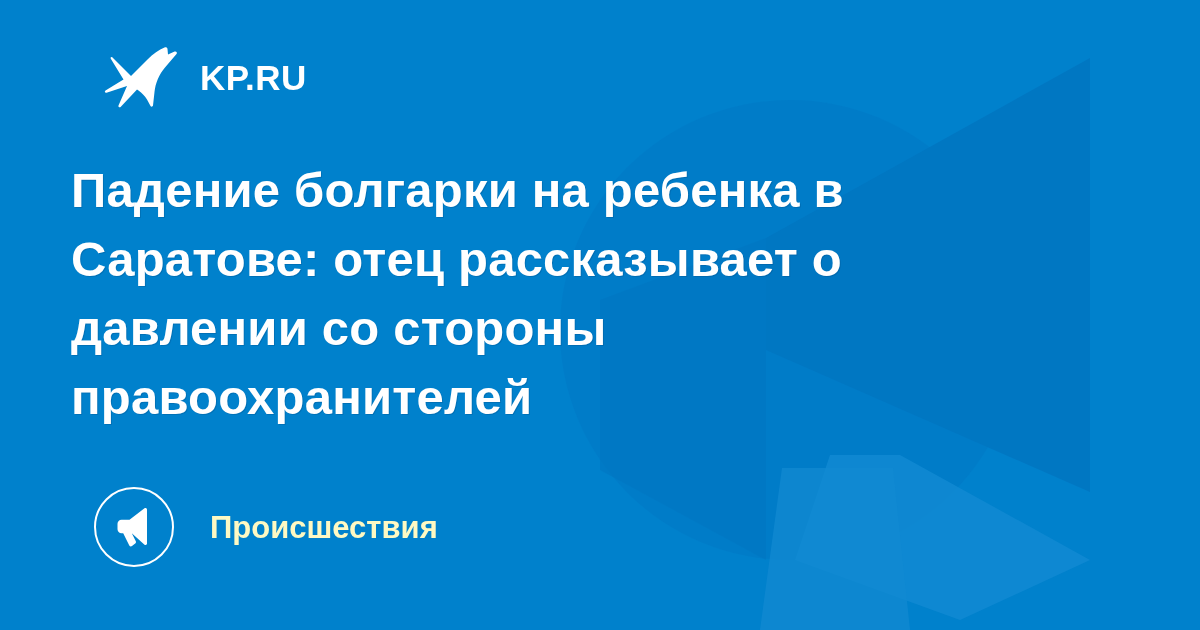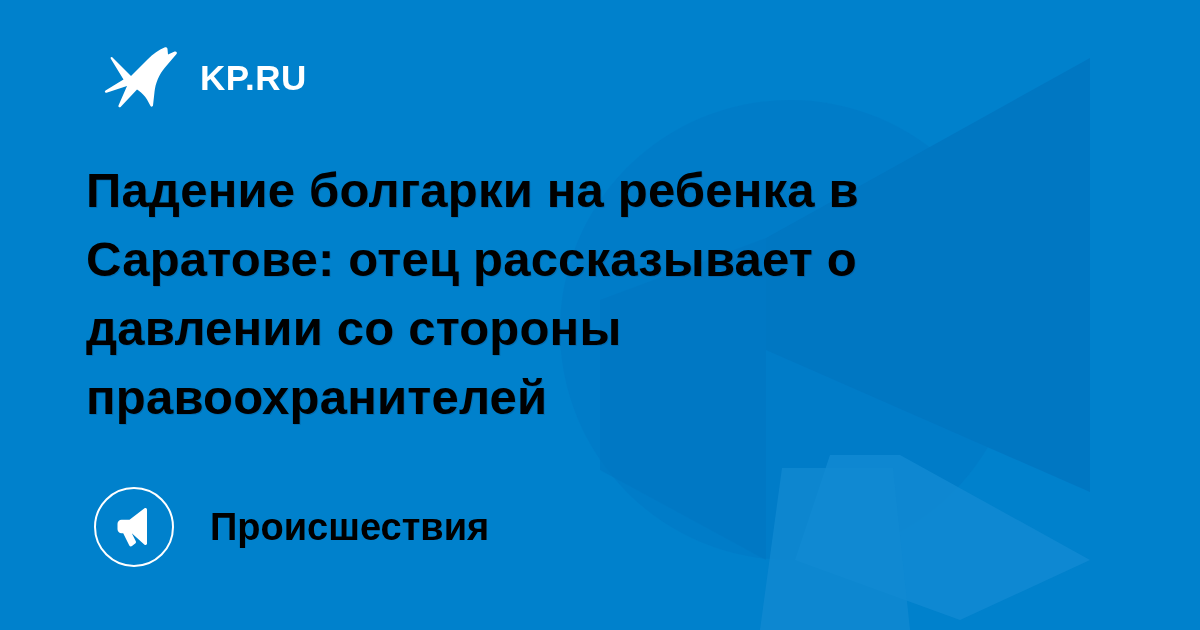--- a/index.html
+++ b/index.html
@@ -43,26 +43,26 @@
     font-size: 35px;
     font-weight: bold;
     letter-spacing: 0.5px;
     line-height: 1;
     white-space: nowrap;
   }
 
   
   #headline {
     position: absolute;
-    left: 86px;
+    left: 71px;
     top: 156px;
     width: 940px;
     margin: 0;
     padding: 0;
-    color: #000000;
+    color: #ffffff;
     font-size: 49px;
     font-weight: bold;
     line-height: 69px;
     letter-spacing: 0.2px;
     text-shadow: 1px 1px 0 rgba(0,60,110,0.22);
   }
 
   
   #rubric {
     position: absolute;
@@ -83,22 +83,22 @@
     justify-content: center;
     flex: 0 0 auto;
   }
   #rubric-icon {
     width: 42px;
     height: 42px;
     display: block;
   }
   #rubric-label {
     margin-left: 36px;
-    color: #000000;
-    font-size: 38px;
+    color: #fef9c3;
+    font-size: 31px;
     font-weight: bold;
     line-height: 1;
     white-space: nowrap;
   }
 </style>
 </head>
 <body>
 
 <div id="card">
 

